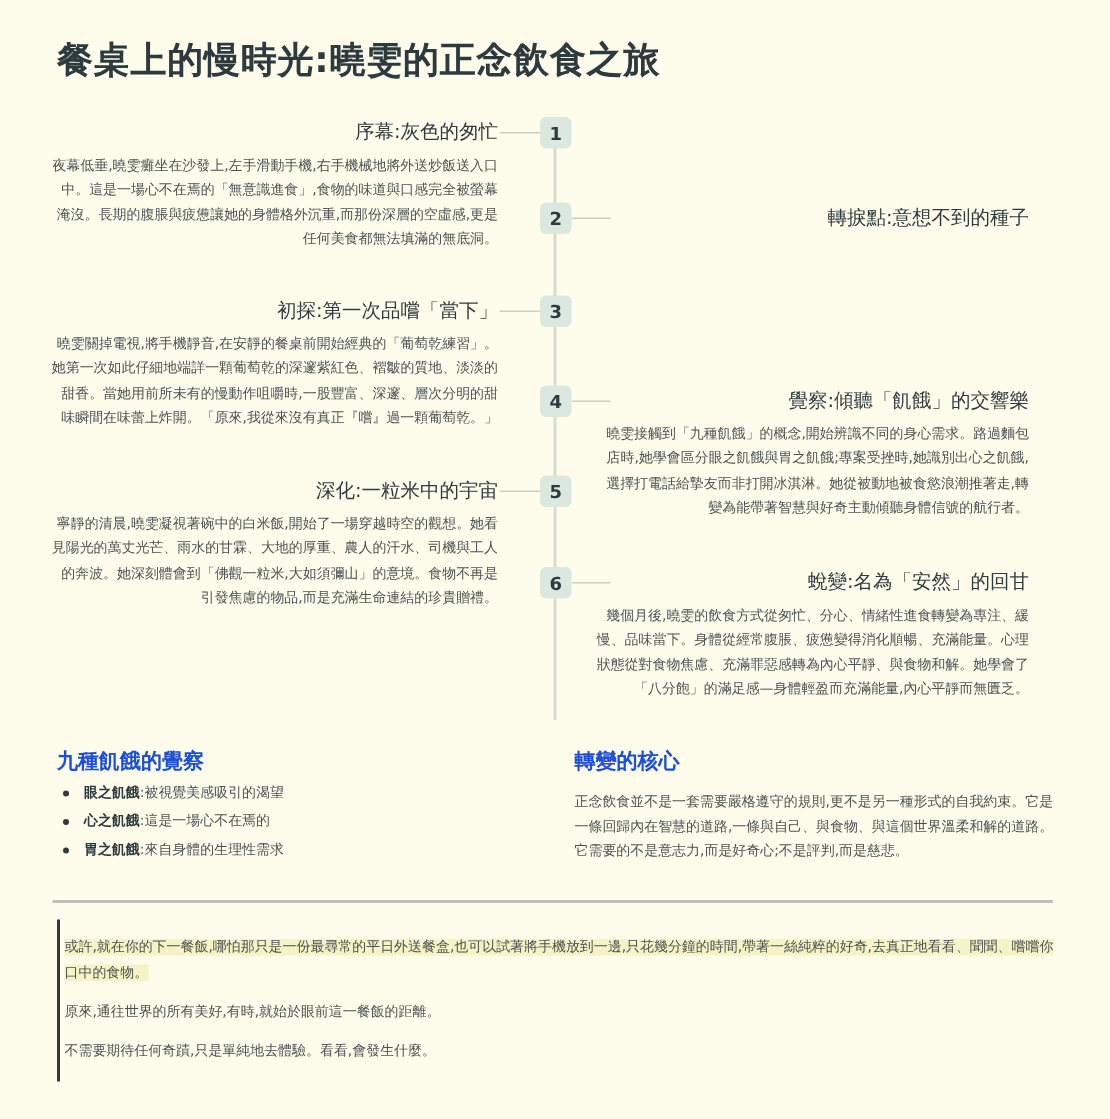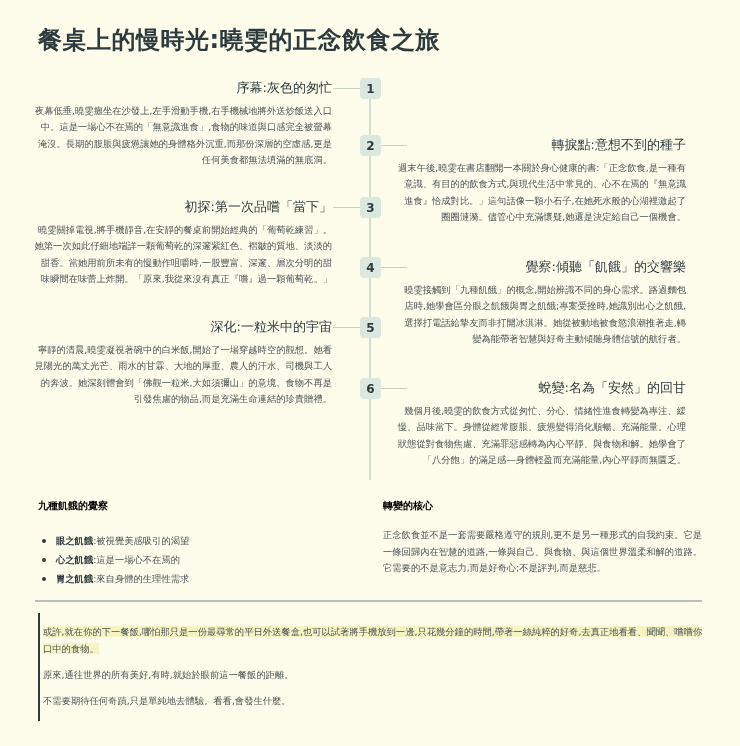--- a/index.html
+++ b/index.html
@@ -42,23 +42,23 @@
     .entry h3 {
       font-size: 13px; font-weight: normal; color: #2e3b3e;
       margin-bottom: 6px; white-space: nowrap;
     }
     .entry p {
       font-size: 9.3px; line-height: 16.3px; color: #4a5253;
     }
 
     
     .sec-h {
-      position: absolute; font-size: 10px; font-weight: bold; color: #000000;
+      position: absolute; font-size: 14px; font-weight: bold; color: #1d4ed8;
     }
-    .list { position: absolute; left: 40px; top: 531px; list-style: none; }
+    .list { position: absolute; left: 40px; top: 519px; list-style: none; }
     .list li {
       font-size: 9.3px; color: #4a5253; height: 19px; line-height: 19px;
       position: relative; padding-left: 16px;
     }
     .list li::before {
       content: ""; position: absolute; left: 2px; top: 8px;
       width: 4px; height: 4px; border-radius: 50%; background: #2e3b3e;
     }
     .list li b { color: #2e3b3e; font-weight: bold; }
 
@@ -92,21 +92,20 @@
   <div class="node" style="top:78px">1</div>
   <div class="entry left" style="top:79px">
     <h3>序幕:灰色的匆忙</h3>
     <p>夜幕低垂,曉雯癱坐在沙發上,左手滑動手機,右手機械地將外送炒飯送入口中。這是一場心不在焉的「無意識進食」,食物的味道與口感完全被螢幕淹沒。長期的腹脹與疲憊讓她的身體格外沉重,而那份深層的空虛感,更是任何美食都無法填滿的無底洞。</p>
   </div>
 
   <div class="conn right" style="top:145px"></div>
   <div class="node" style="top:135px">2</div>
   <div class="entry right" style="top:136px">
     <h3>轉捩點:意想不到的種子</h3>
-    <p>週末午後,曉雯在書店翻開一本關於身心健康的書:「正念飲食,是一種有意識、有目的的飲食方式,與現代生活中常見的、心不在焉的『無意識進食』恰成對比。」這句話像一顆小石子,在她死水般的心湖裡激起了圈圈漣漪。儘管心中充滿懷疑,她還是決定給自己一個機會。</p>
   </div>
 
   <div class="conn left" style="top:207px"></div>
   <div class="node" style="top:197px">3</div>
   <div class="entry left" style="top:198px">
     <h3>初探:第一次品嚐「當下」</h3>
     <p>曉雯關掉電視,將手機靜音,在安靜的餐桌前開始經典的「葡萄乾練習」。她第一次如此仔細地端詳一顆葡萄乾的深邃紫紅色、褶皺的質地、淡淡的甜香。當她用前所未有的慢動作咀嚼時,一股豐富、深邃、層次分明的甜味瞬間在味蕾上炸開。「原來,我從來沒有真正『嚐』過一顆葡萄乾。」</p>
   </div>
 
   <div class="conn right" style="top:267px"></div>

